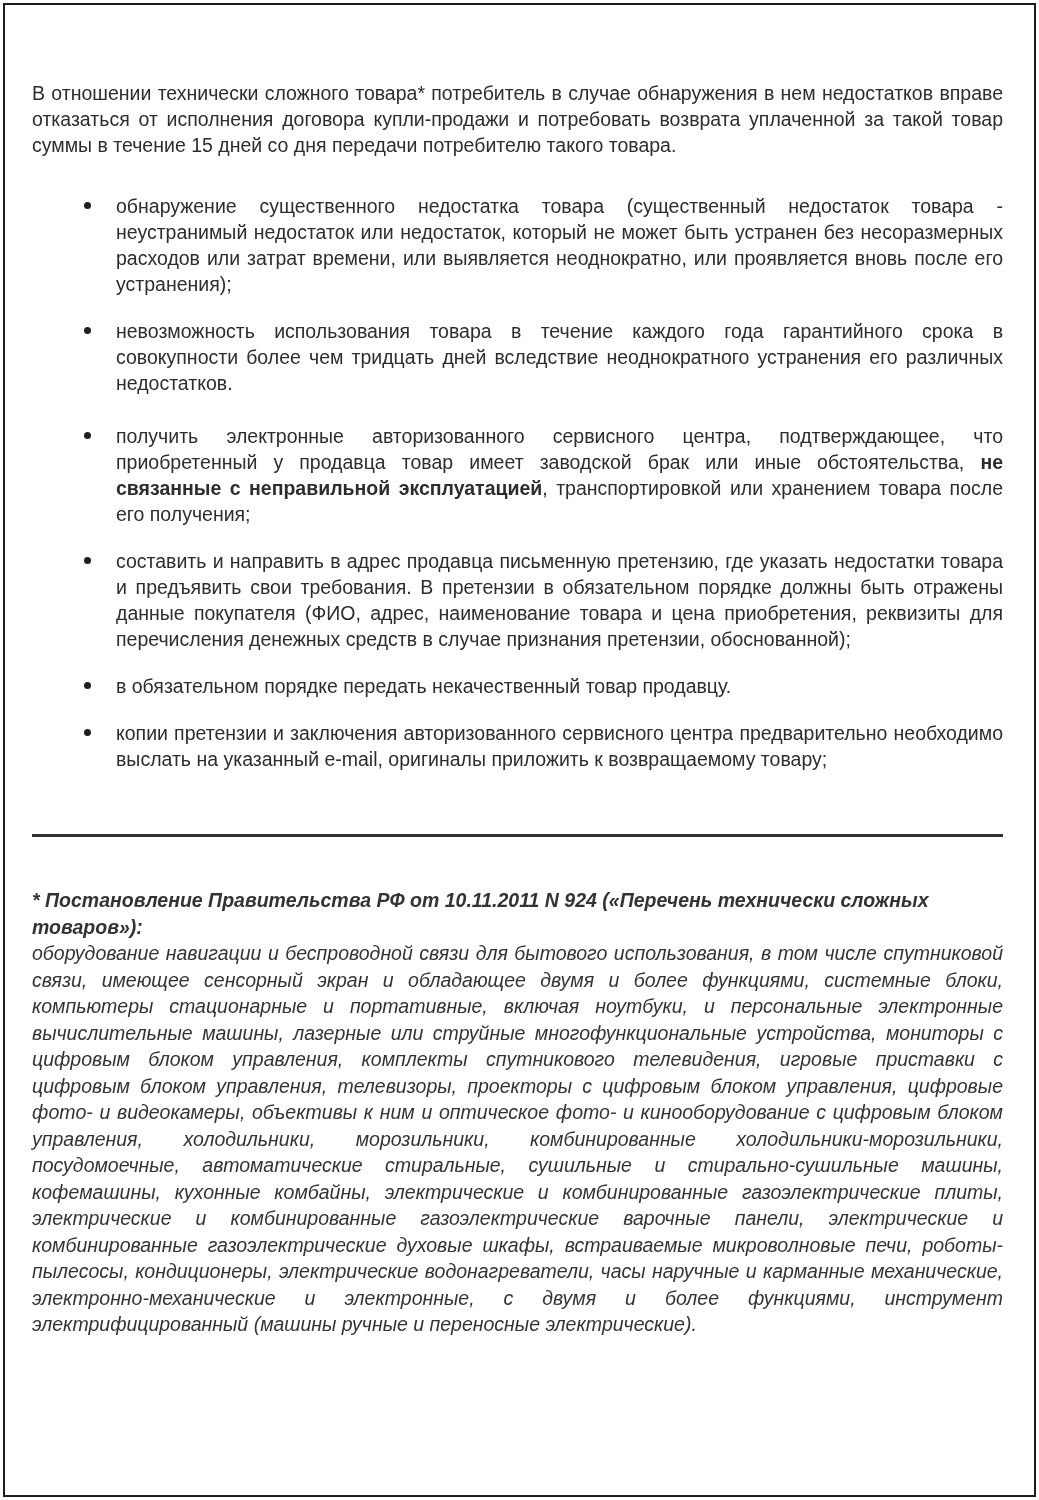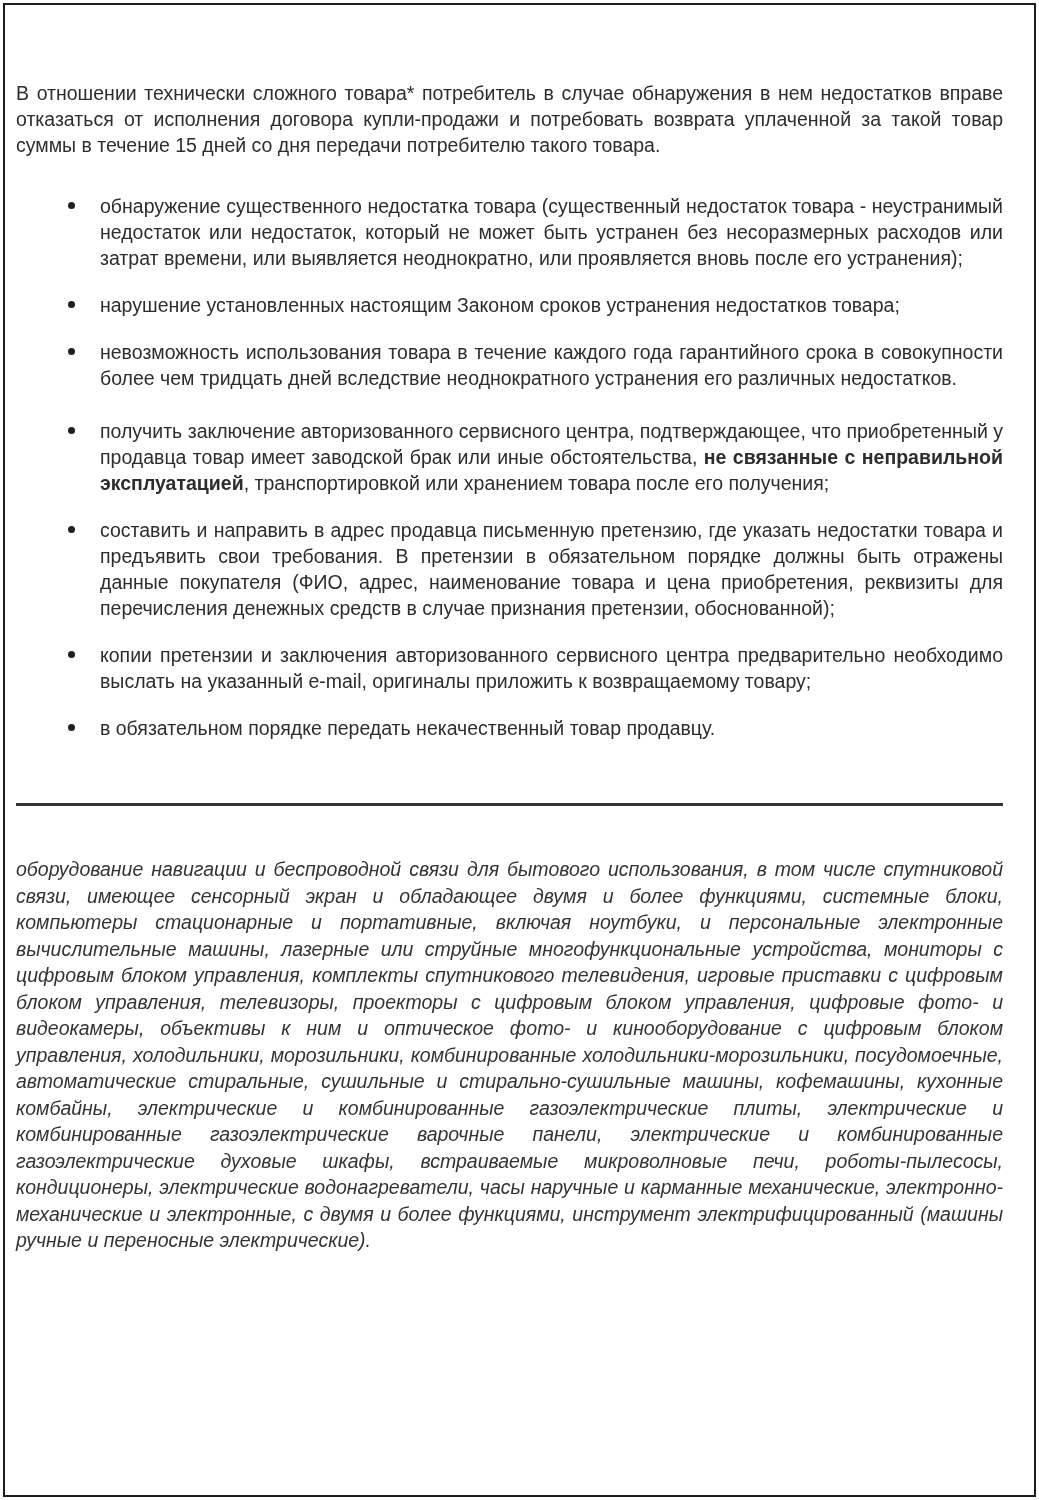--- a/index.html
+++ b/index.html
@@ -19,21 +19,21 @@
     position: absolute;
     left: 3px;
     top: 3px;
     right: 3px;
     bottom: 3px;
     border: 2px solid #1c1c1c;
     pointer-events: none;
   }
   .content {
     position: relative;
-    padding: 80px 36px 0 16px;
+    padding: 80px 36px 0 32px;
     font-size: 19.5px;
     line-height: 26px;
   }
   .para {
     margin: 0;
     text-align: justify;
   }
   .intro {
     margin-bottom: 35px;
   }
@@ -97,33 +97,33 @@
 
 <div class="page-frame"></div>
 
 <div class="content">
 
   <p class="para intro">В отношении технически сложного товара* потребитель в случае обнаружения в нем недостатков вправе отказаться от исполнения договора купли-продажи и потребовать возврата уплаченной за такой товар суммы в течение 15 дней со дня передачи потребителю такого товара.</p>
 
   <section>
     <ul class="doc-list">
       <li>обнаружение существенного недостатка товара (существенный недостаток товара - неустранимый недостаток или недостаток, который не может быть устранен без несоразмерных расходов или затрат времени, или выявляется неоднократно, или проявляется вновь после его устранения);</li>
-      <li>нарушение установленных настоящим Законом сроков устранения недостатков товара;</li>
       <li>невозможность использования товара в течение каждого года гарантийного срока в совокупности более чем тридцать дней вследствие неоднократного устранения его различных недостатков.</li>
     </ul>
   </section>
 
   <section class="section-conditions">
     <ul class="doc-list">
-      <li><span>получить заключение авторизованного сервисного центра, подтверждающее, что приобретенный у продавца товар имеет заводской брак или иные обстоятельства, </span><b class="inline-bold">не связанные с неправильной эксплуатацией</b><span>, транспортировкой или хранением товара после его получения;</span></li>
+      <li><span>получить электронные авторизованного сервисного центра, подтверждающее, что приобретенный у продавца товар имеет заводской брак или иные обстоятельства, </span><b class="inline-bold">не связанные с неправильной эксплуатацией</b><span>, транспортировкой или хранением товара после его получения;</span></li>
       <li>составить и направить в адрес продавца письменную претензию, где указать недостатки товара и предъявить свои требования. В претензии в обязательном порядке должны быть отражены данные покупателя (ФИО, адрес, наименование товара и цена приобретения, реквизиты для перечисления денежных средств в случае признания претензии, обоснованной);</li>
+      <li>в обязательном порядке передать некачественный товар продавцу.</li>
       <li>копии претензии и заключения авторизованного сервисного центра предварительно необходимо выслать на указанный e-mail, оригиналы приложить к возвращаемому товару;</li>
-      <li>в обязательном порядке передать некачественный товар продавцу.</li>
     </ul>
   </section>
 
   <hr class="divider">
 
   <div class="footnote">
+    <span class="footnote-title">* Постановление Правительства РФ от 10.11.2011 N 924 («Перечень технически сложных товаров»):</span>
     <span class="footnote-body">оборудование навигации и беспроводной связи для бытового использования, в том числе спутниковой связи, имеющее сенсорный экран и обладающее двумя и более функциями, системные блоки, компьютеры стационарные и портативные, включая ноутбуки, и персональные электронные вычислительные машины, лазерные или струйные многофункциональные устройства, мониторы с цифровым блоком управления, комплекты спутникового телевидения, игровые приставки с цифровым блоком управления, телевизоры, проекторы с цифровым блоком управления, цифровые фото- и видеокамеры, объективы к ним и оптическое фото- и кинооборудование с цифровым блоком управления, холодильники, морозильники, комбинированные холодильники-морозильники, посудомоечные, автоматические стиральные, сушильные и стирально-сушильные машины, кофемашины, кухонные комбайны, электрические и комбинированные газоэлектрические плиты, электрические и комбинированные газоэлектрические варочные панели, электрические и комбинированные газоэлектрические духовые шкафы, встраиваемые микроволновые печи, роботы-пылесосы, кондиционеры, электрические водонагреватели, часы наручные и карманные механические, электронно-механические и электронные, с двумя и более функциями, инструмент электрифицированный (машины ручные и переносные электрические).</span>
   </div>
 
 </div>
 
 </body></html>

